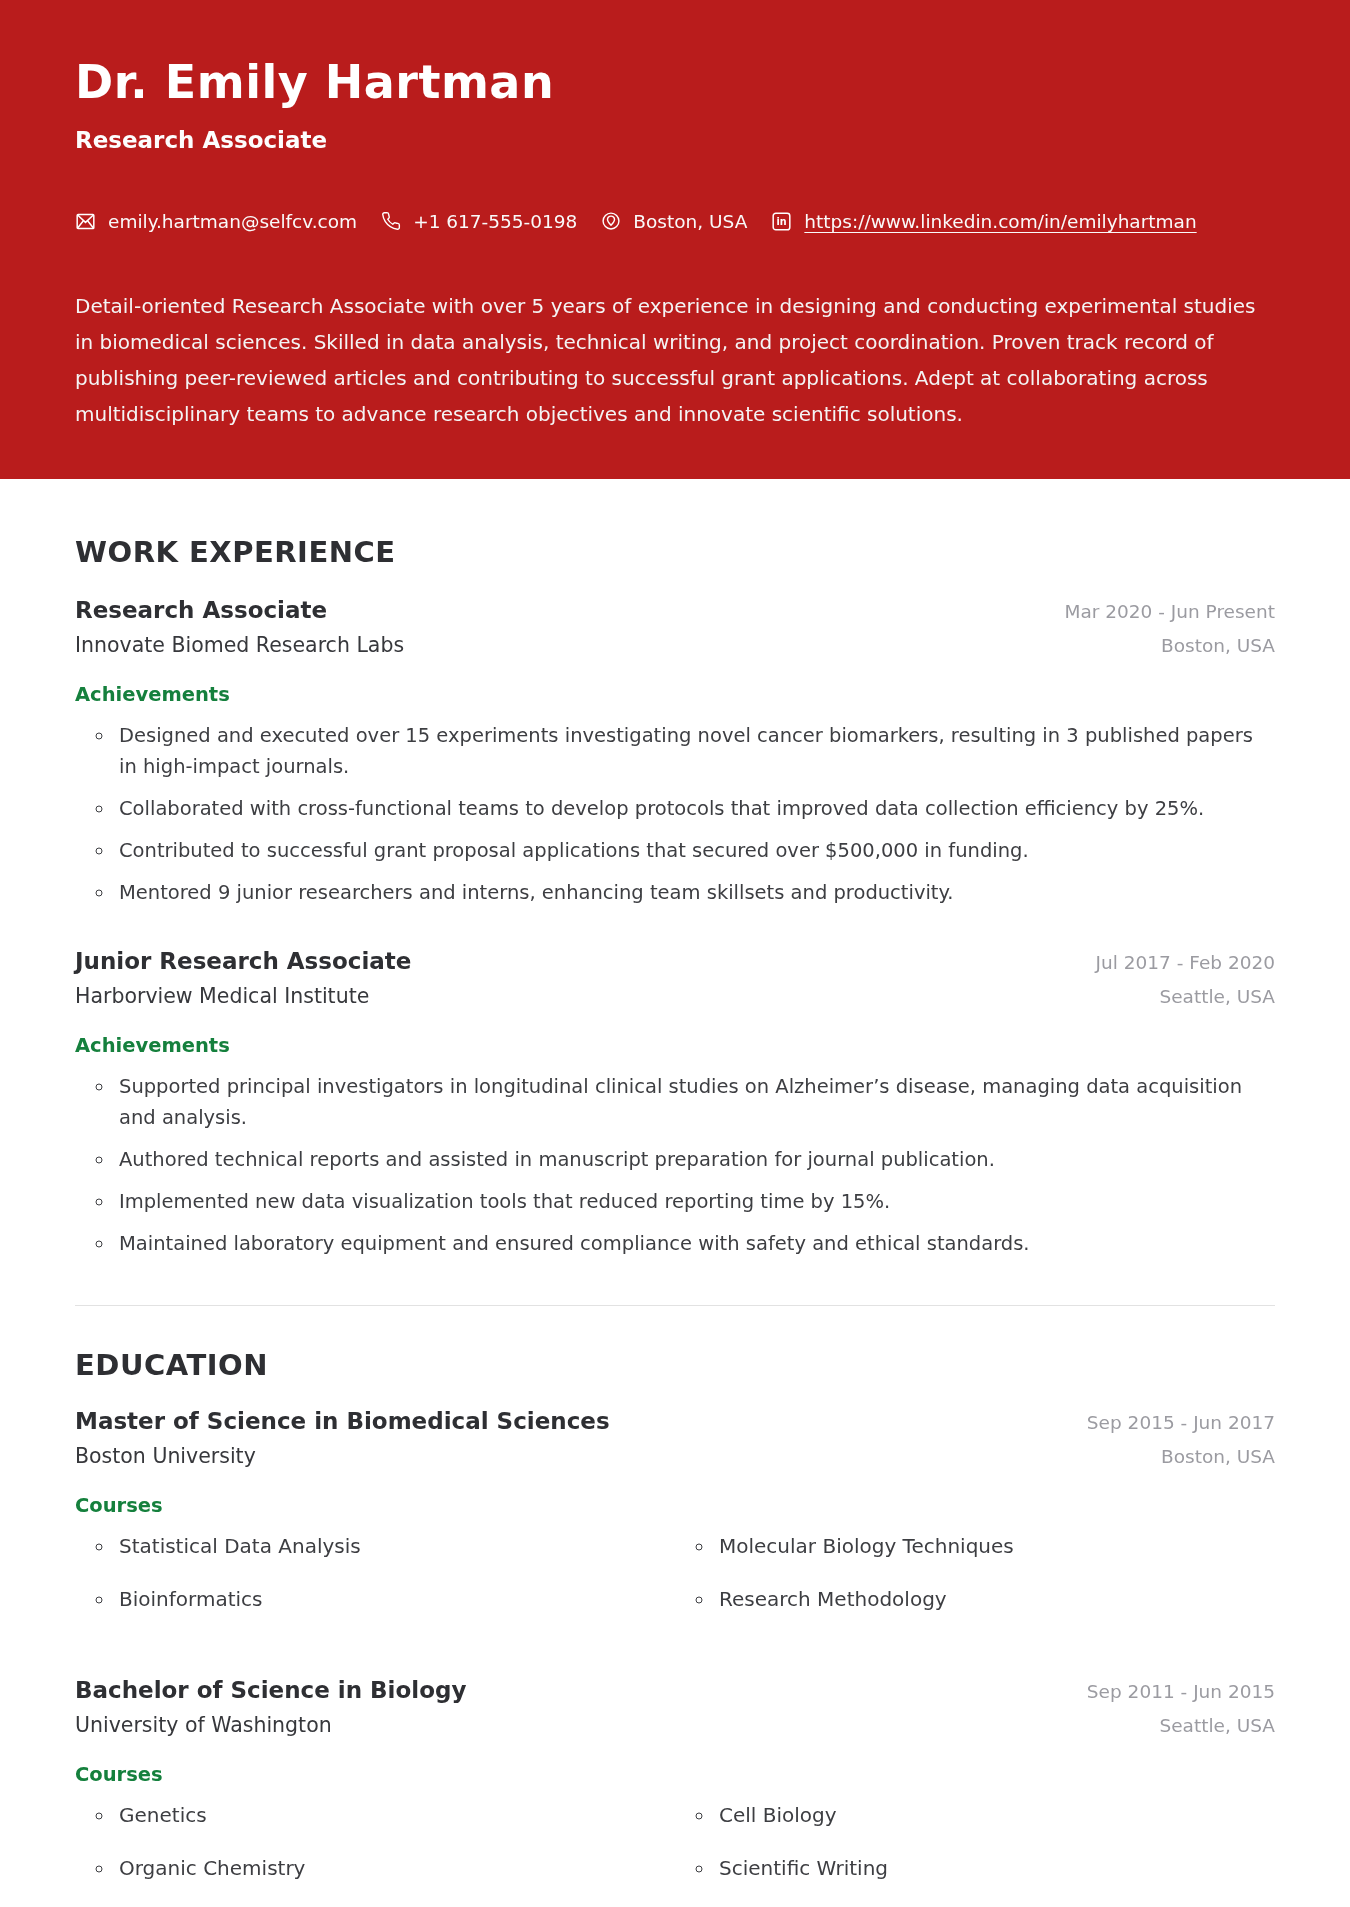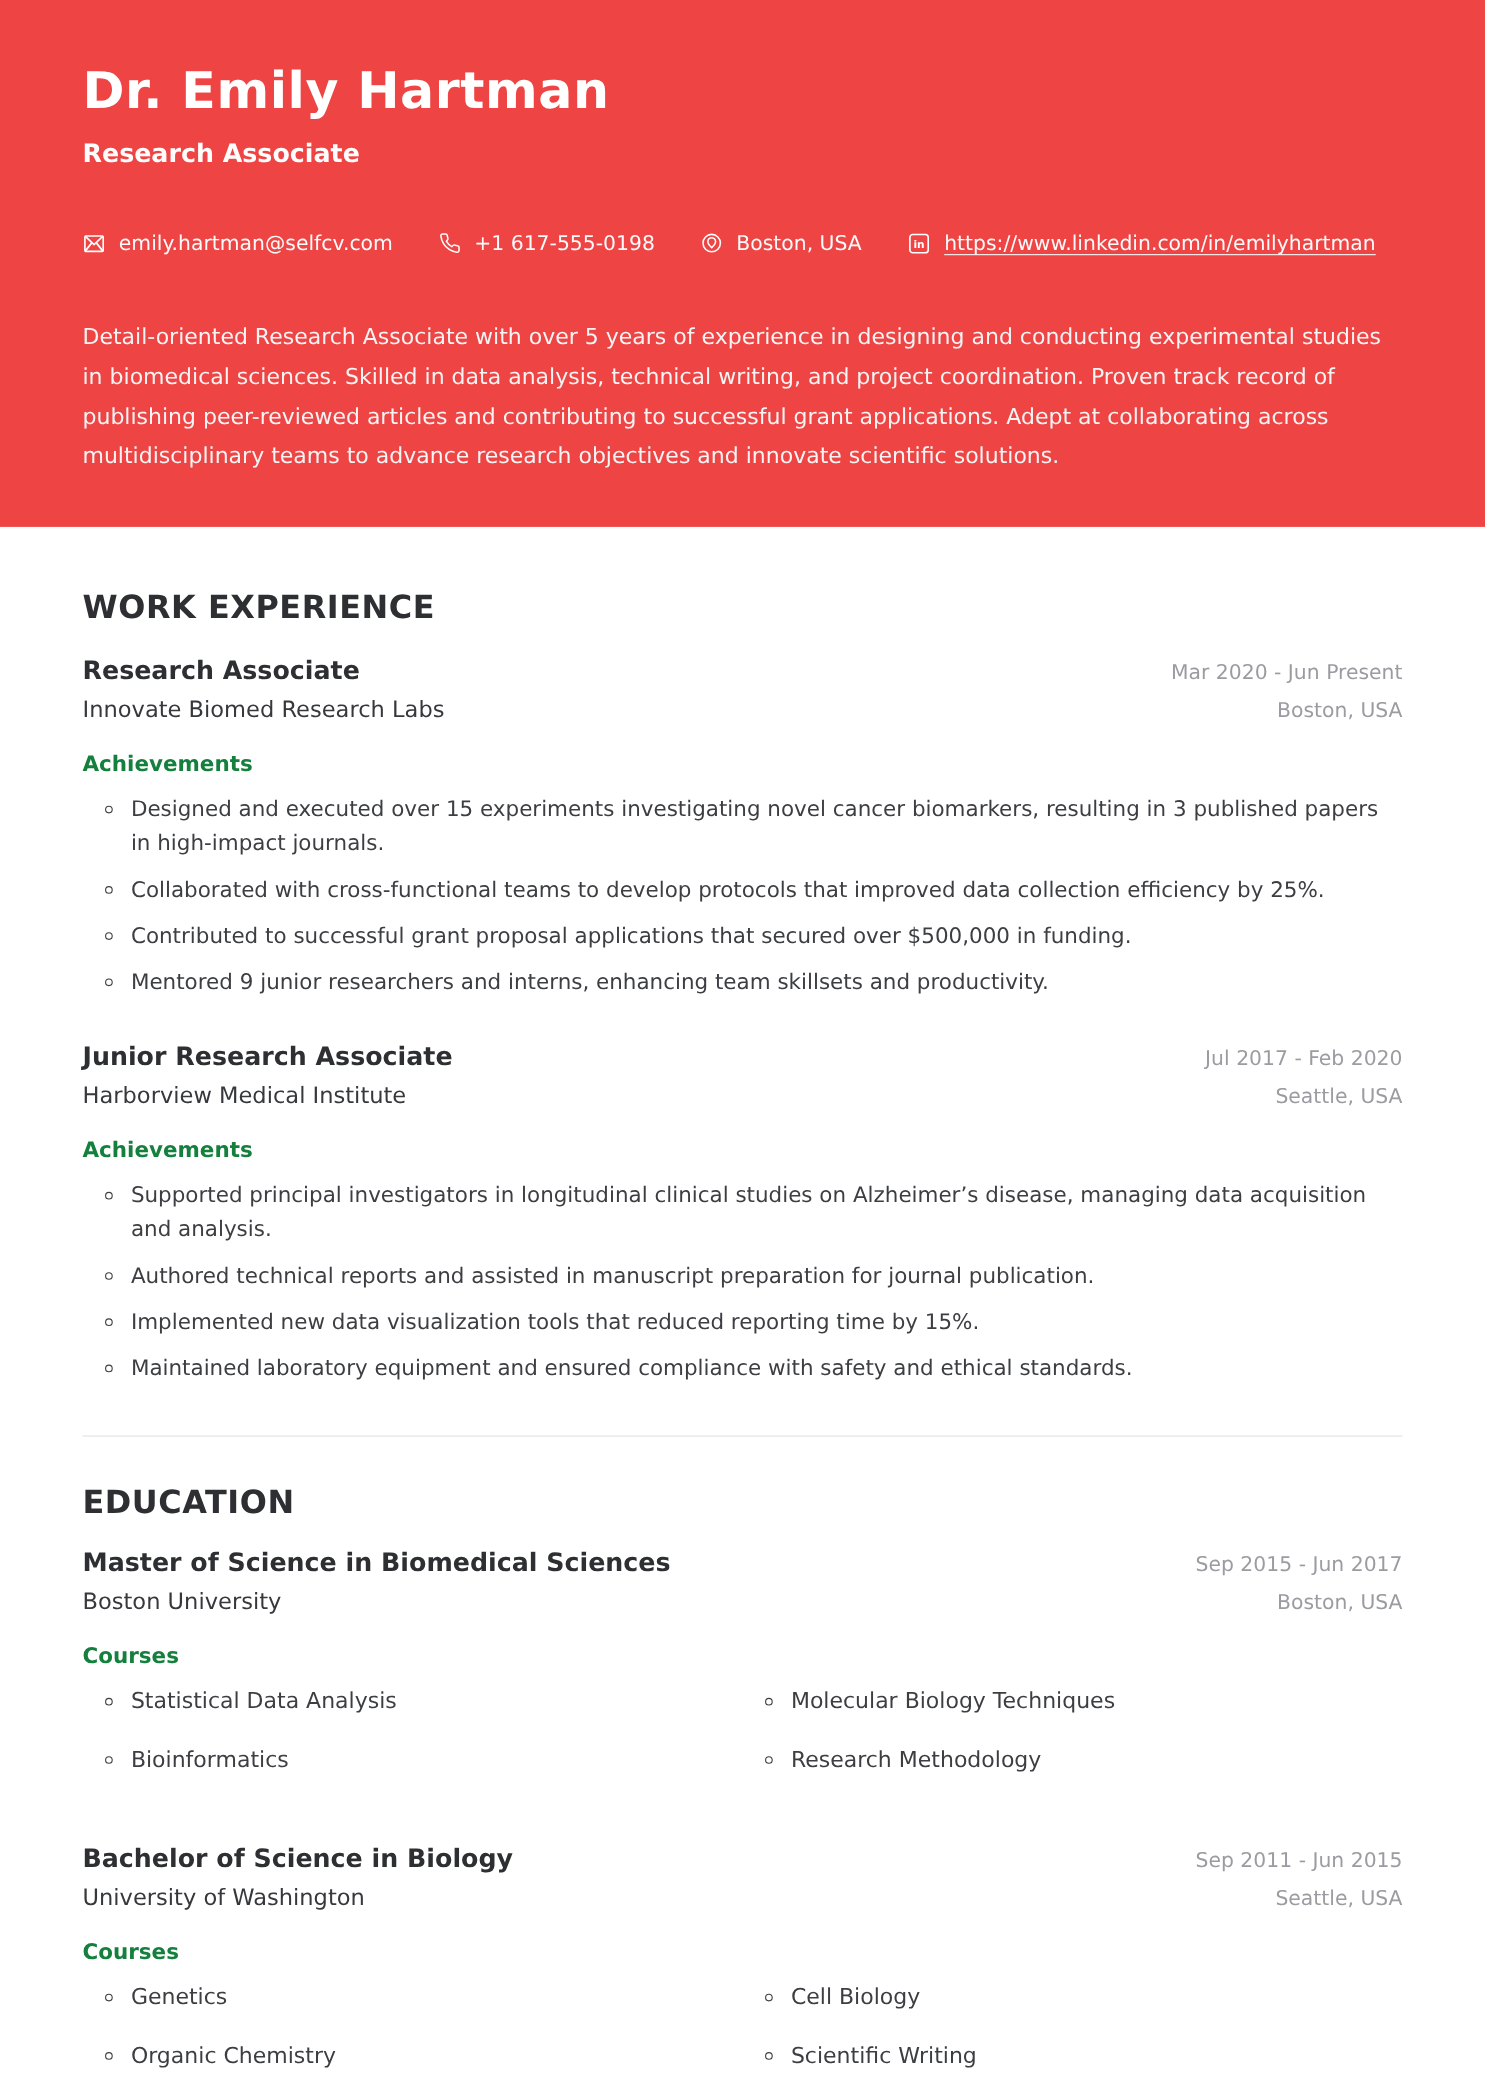--- a/index.html
+++ b/index.html
@@ -7,42 +7,42 @@
   body {
     width: 1350px;
     height: 1907px;
     font-family: "DejaVu Sans", "Liberation Sans", sans-serif;
     color: #3d3e42;
     overflow: hidden;
   }
 
   
   .header {
-    background: #ef4444;
+    background: #b91c1c;
     color: #ffffff;
     padding: 56px 75px 24px 75px;
     height: 479px;
   }
   .name {
     font-size: 46px;
     font-weight: 800;
     letter-spacing: 0.5px;
     line-height: 1.15;
     color: #ffffff;
   }
   .job-title {
     font-size: 23px;
     font-weight: 700;
     margin-top: 18px;
     color: #fdfdfd;
   }
   .contact-row {
     display: flex;
     align-items: center;
-    gap: 42px;
+    gap: 24px;
     margin-top: 58px;
     font-size: 18.5px;
     color: #fafafa;
   }
   .contact-item { display: flex; align-items: center; gap: 12px; white-space: nowrap; }
   .contact-item svg { display: block; }
   .contact-link { color: #fafafa; text-decoration: underline; text-underline-offset: 4px; cursor: pointer; }
   .summary {
     margin-top: 56px;
     font-size: 20px;

